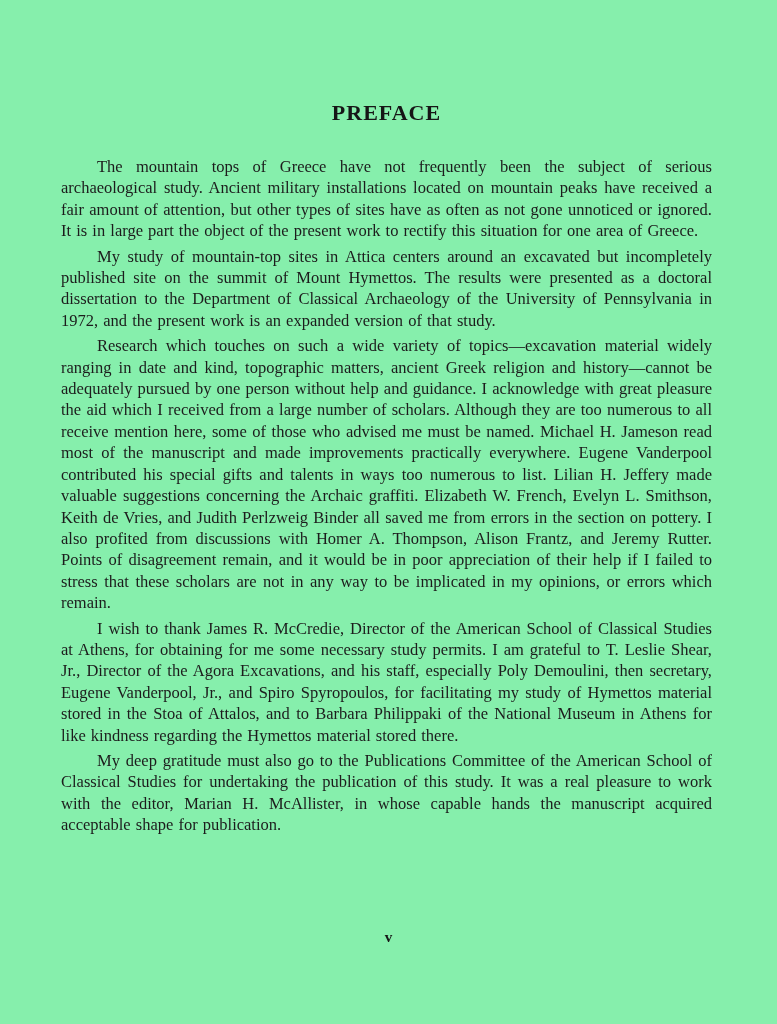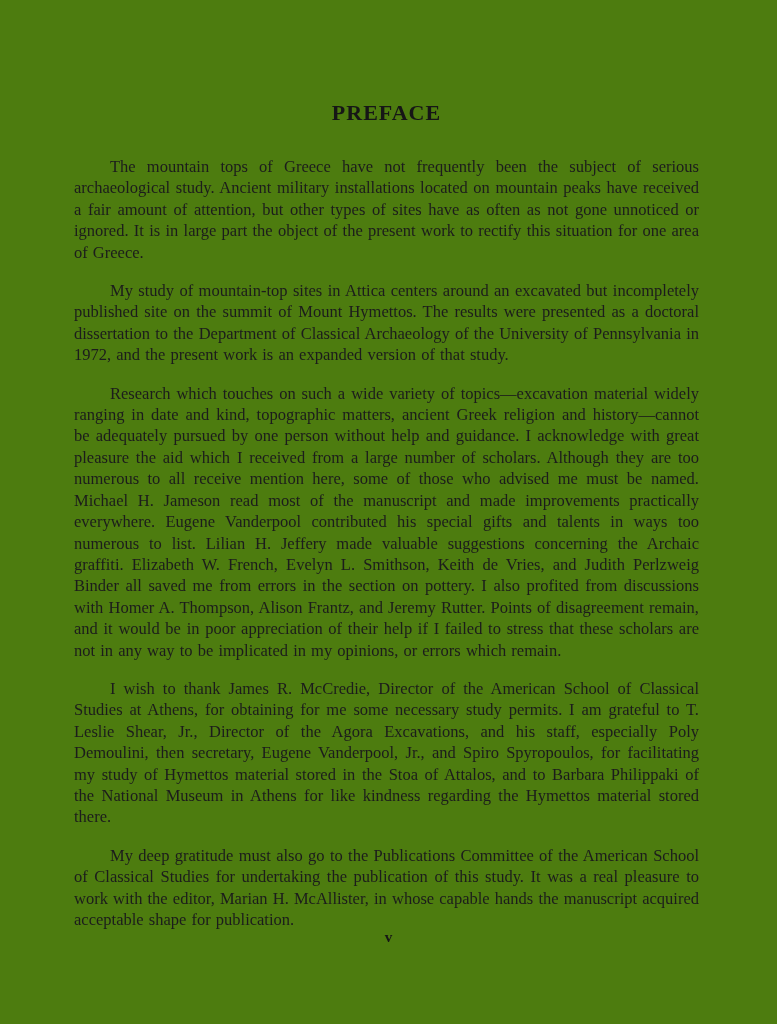--- a/index.html
+++ b/index.html
@@ -5,36 +5,36 @@
   html, body {
     margin: 0;
     padding: 0;
     background: #ffffff;
   }
   .page {
     position: relative;
     width: 777px;
     height: 1024px;
     box-sizing: border-box;
-    background: #4d7c0f;
+    background: #86efac;
     font-family: "Liberation Serif", "DejaVu Serif", serif;
     color: #1c1c1c;
     padding: 100px 61px 0 57px;
     overflow: hidden;
   }
   .title {
     margin: 0 0 30px 0;
     text-align: center;
     font-size: 22px;
     font-weight: bold;
     letter-spacing: 1px;
     color: #161616;
   }
   .body-text p {
-    margin: 17px;
+    margin: 4px;
     text-align: justify;
     text-indent: 36px;
     font-size: 16.5px;
     line-height: 21.4px;
     word-spacing: 1px;
   }
   .page-number {
     position: absolute;
     left: 0;
     right: 0;

